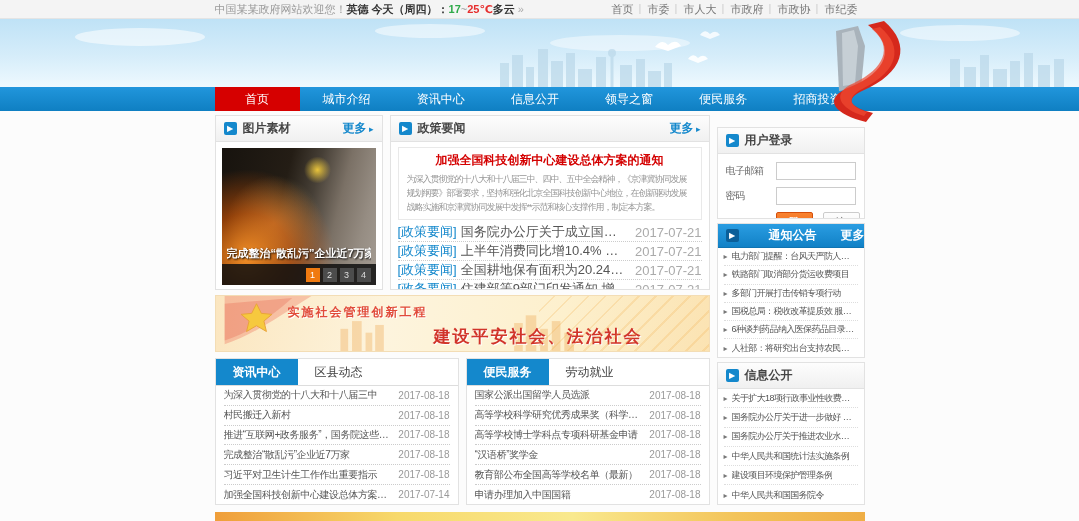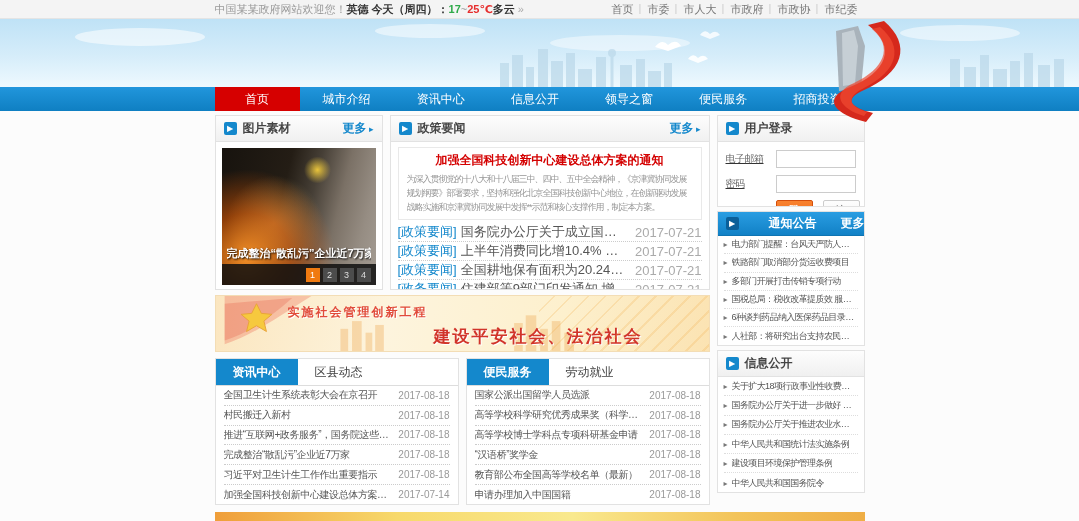--- a/index.html
+++ b/index.html
@@ -29,21 +29,21 @@
   .site-title { font-size:29px; font-weight:bold; color:#1565c8; letter-spacing:6px; margin-left:12px;
     text-shadow:-1px -1px 0 #fff, 1px -1px 0 #fff, -1px 1px 0 #fff, 1px 1px 0 #fff, 2px 3px 3px rgba(50,110,170,.5); }
 
   
   .nav { height:24px; background:linear-gradient(#2196dc,#0f7fc2); position:relative; z-index:1; }
   .nav-inner { width:650px; margin:0 auto; height:100%; display:flex; }
   .nav-item { flex:1; color:#fff; font-size:12px; display:flex; align-items:center; justify-content:center; cursor:pointer; }
   .nav-item.active { flex:0 0 85px; background:#d60000; }
 
   
-  .main { width:650px; margin:0 auto; padding-top:4px; display:flex; gap:7px; }
+  .main { width:650px; margin:0 auto; padding-top:4px; display:flex; gap:7px;align-items:flex-end; }
   .col-left { width:495px; }
   .col-right { width:148px; }
   .row-top { display:flex; gap:7px; }
   .panel { background:#fff; border:1px solid #e2e2e2; overflow:hidden; }
 
   .phead { height:26px; display:flex; align-items:center; padding:0 8px;
     background:linear-gradient(#fdfdfd,#f0f0f0); border-bottom:1px solid #e2e2e2; }
   .phead-icon { width:13px; height:13px; background:#1488cc; border-radius:2px; margin-right:6px;
     color:#fff; font-size:8px; line-height:13px; text-align:center; flex:0 0 13px; }
   .phead-icon::before { content:"▶"; }
@@ -73,21 +73,21 @@
   .policy-summary { font-size:9px; letter-spacing:-1px; line-height:14px; color:#979797; max-height:43px; overflow:hidden; }
   .news-list { padding:0 7px; }
   .news-row { display:flex; align-items:center; height:19px; border-bottom:1px dotted #ccc; font-size:13px; }
   .news-tag { color:#1488cc; margin-right:4px; white-space:nowrap; }
   .news-title { color:#555; flex:1; white-space:nowrap; overflow:hidden; text-overflow:ellipsis; }
   .news-date { color:#aaa; margin-left:6px; white-space:nowrap; }
 
   
   .p-login { height:92px; }
   .login-body { padding:8px 8px 0; }
-  .form-row { display:flex; align-items:center; margin-bottom:7px;text-decoration:underline; }
+  .form-row { display:flex; align-items:center; margin-bottom:7px; }
   .form-row label { width:50px; font-size:10px; color:#666; letter-spacing:-0.5px; }
   .form-row input { flex:1; height:18px; border:1px solid #ccc; background:#fff; min-width:0; padding:0 3px; font-size:10px; }
   .btn-row { display:flex; margin-left:50px; gap:10px; }
   .btn { font-size:11px; padding:2px 12px; border-radius:2px; cursor:pointer; border:1px solid transparent; }
   .btn-login { background:linear-gradient(#f8822f,#ea5a10); color:#fff; font-weight:bold; border-color:#d44e0b; }
   .btn-register { background:linear-gradient(#fdfdfd,#ececec); color:#666; border-color:#ccc; }
 
   
   .p-notice { height:135px; margin-top:4px; }
   .phead-blue { background:linear-gradient(#2a9de2,#1181c6); border-bottom:1px solid #0f74b2; height:24px;gap:24px; }
@@ -297,21 +297,21 @@
 
     <div class="row-bottom">
       <div class="panel tab-panel">
         <div class="tabhead">
           <span class="tab active">资讯中心</span>
           <span class="tab">区县动态</span>
         </div>
         <div class="plain-list">
 
             <div class="plain-row">
-              <span class="plain-title">全国卫生计生系统表彰大会在京召开</span>
+              <span class="plain-title">为深入贯彻党的十八大和十八届三中</span>
               <span class="plain-date">2017-08-18</span>
             </div>
 
             <div class="plain-row">
               <span class="plain-title">村民搬迁入新村</span>
               <span class="plain-date">2017-08-18</span>
             </div>
 
             <div class="plain-row">
               <span class="plain-title">推进“互联网+政务服务”，国务院这些举措</span>

